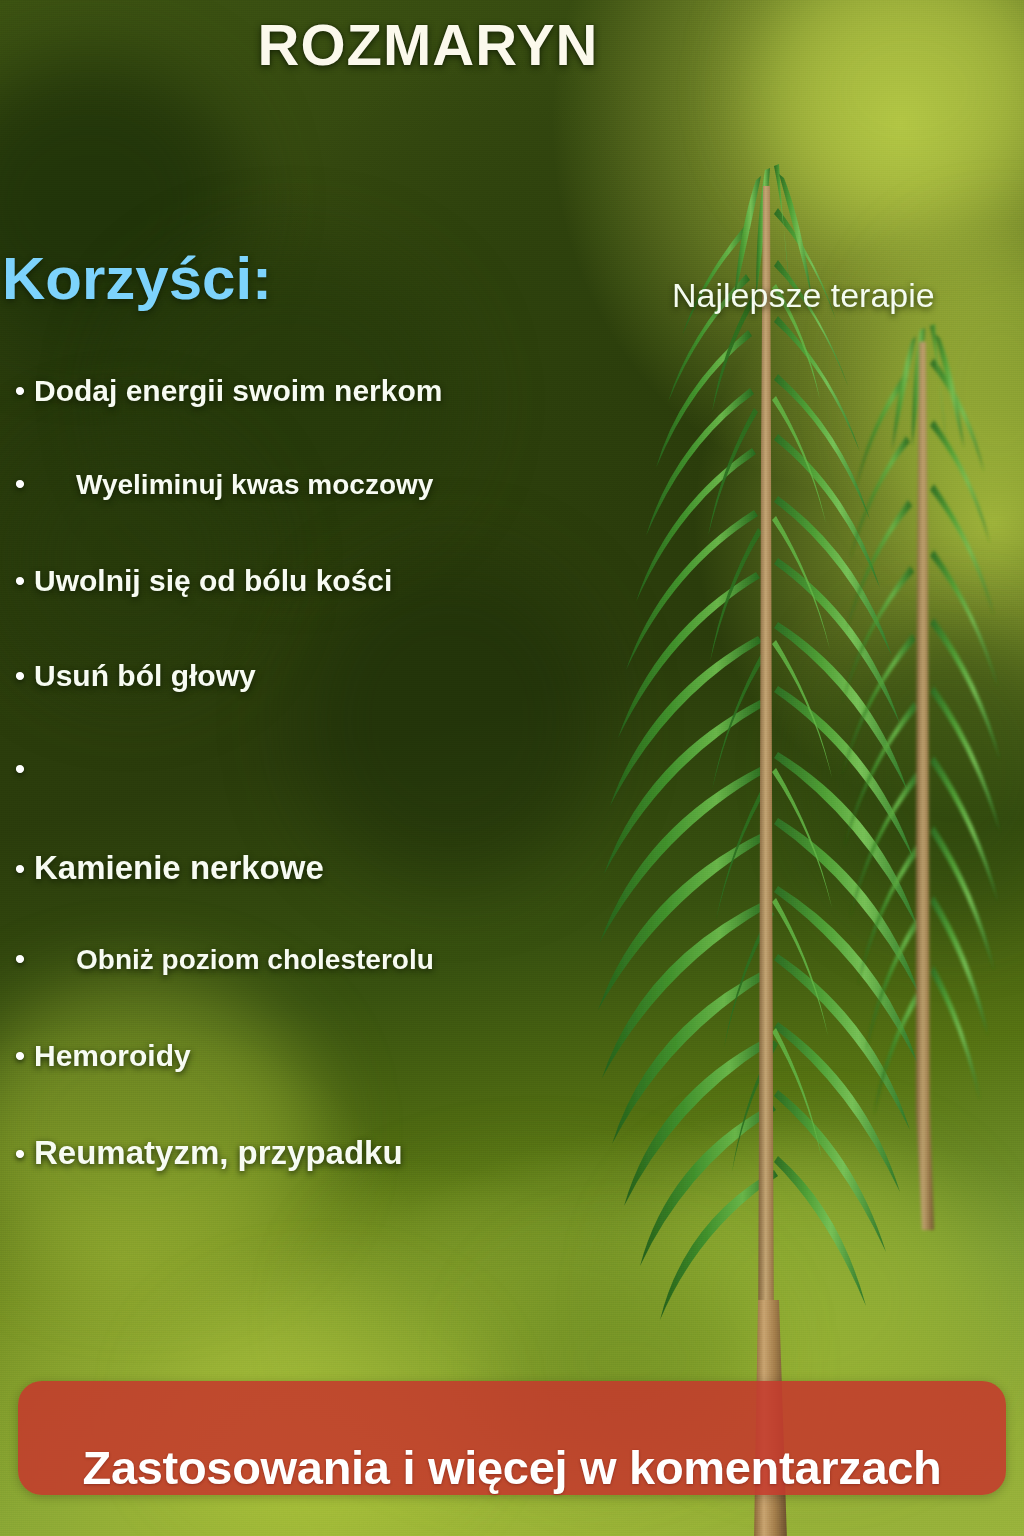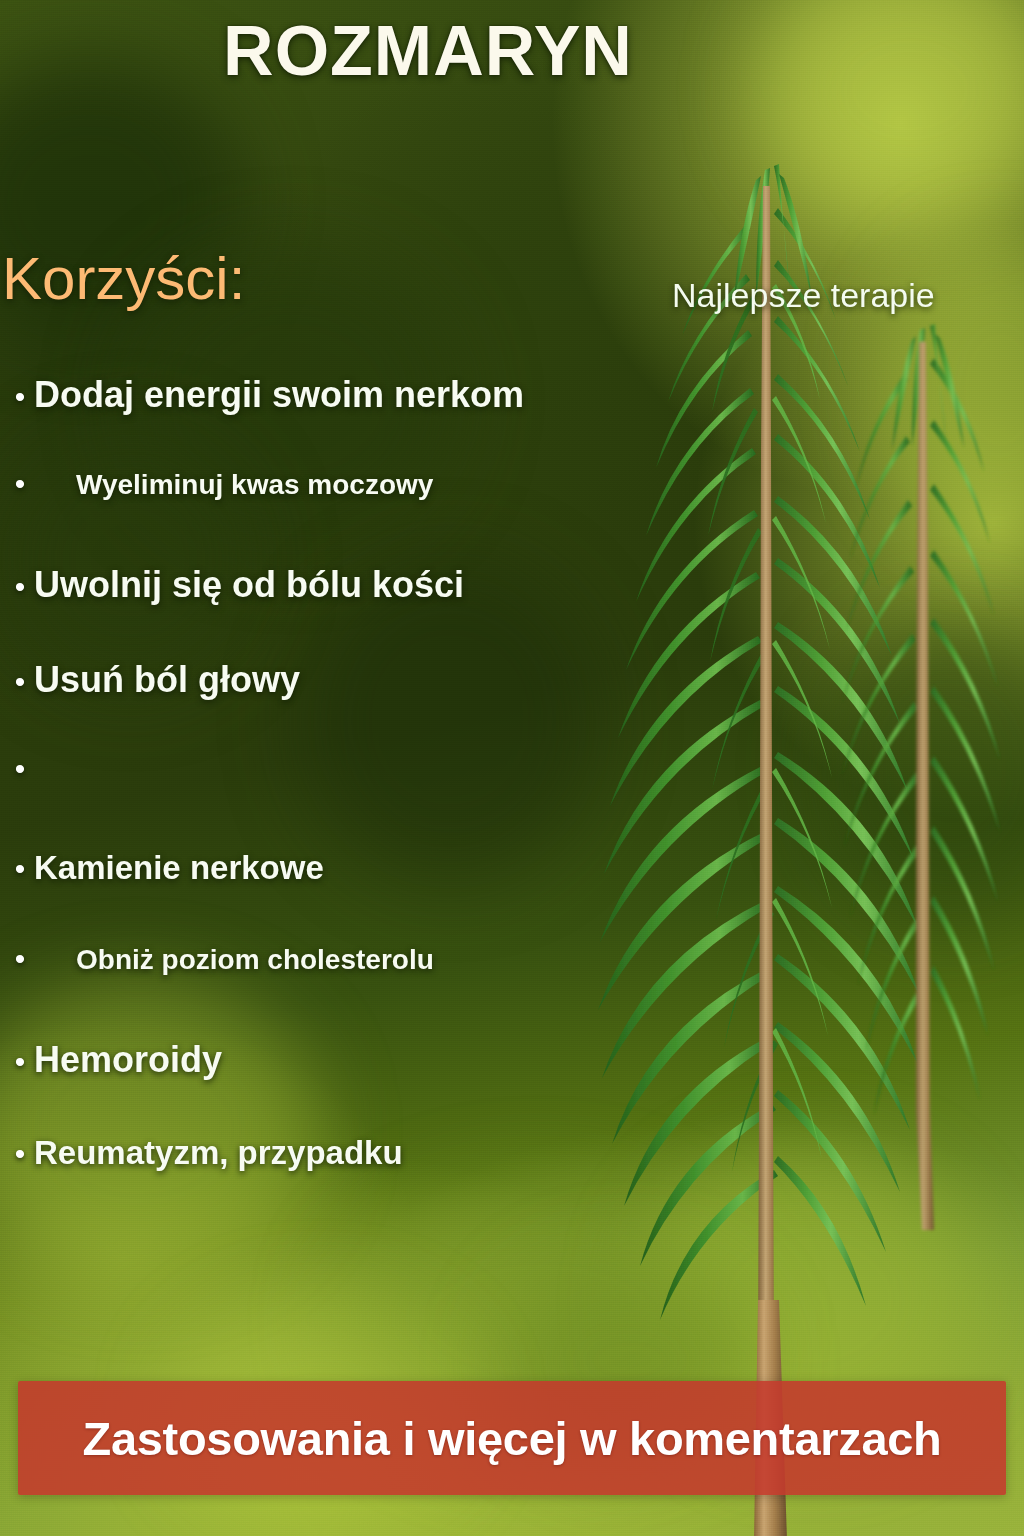--- a/index.html
+++ b/index.html
@@ -63,29 +63,29 @@
   
   #plant { position:absolute; left:560px; top:150px; width:470px; height:1390px; }
   #plant svg { width:100%; height:100%; display:block; }
 
   
   .layer { position:absolute; inset:0; }
 
   #title {
     position:absolute; top:14px; left:0; width:856px;
     text-align:center;
-    font-size:70px; font-weight:700; letter-spacing:1px;
+    font-size:58px; font-weight:700; letter-spacing:1px;
     color:#fbf9ec;
     text-shadow:0 2px 7px rgba(18,30,4,.85), 0 0 2px rgba(18,30,4,.7);
     line-height:1.08;
   }
 
   #benefits-heading {
     position:absolute; left:2px; top:249px;
-    font-size:60px; font-weight:400; color:#fdba74;
+    font-size:60px; font-weight:700; color:#7dd3fc;
     text-shadow:0 2px 6px rgba(16,28,4,.75);
     line-height:1;
   }
 
   #best-therapies {
     position:absolute; left:672px; top:276px;
     font-size:34px; font-weight:400; color:#f4fbef;
     text-shadow:0 2px 6px rgba(16,28,4,.8);
     white-space:nowrap;
   }
@@ -100,31 +100,31 @@
     width:28px; flex:0 0 28px;
     font-size:30px; line-height:1; color:#ffffff;
     text-shadow:0 2px 5px rgba(16,28,4,.8);
     text-align:center;
   }
   .benefit-text {
     color:#f7fbf2; font-weight:700;
     text-shadow:0 2px 6px rgba(16,28,4,.85);
     white-space:nowrap;
   }
-  .sz-lg  { font-size:36px; }
+  .sz-lg  { font-size:30px; }
   .sz-md  { font-size:33px; }
   .sz-sm  { font-size:28px;margin-left:42px; }
 
   
   #cta-button {
     position:absolute; left:18px; top:1381px;
     width:988px; height:114px;
     background:rgba(196,58,44,.88);
-    border-radius:2px;
-    display:flex; align-items:center; justify-content:center;
+    border-radius:24px;
+    display:flex; align-items:flex-end; justify-content:center;
     cursor:pointer;
     box-shadow:0 2px 10px rgba(20,20,10,.25);
   }
   #cta-label {
     font-size:47px; font-weight:700; color:#ffffff;
     letter-spacing:-.3px; white-space:nowrap;
     text-shadow:0 1px 3px rgba(90,16,10,.45);
   }
 </style>
 </head>

